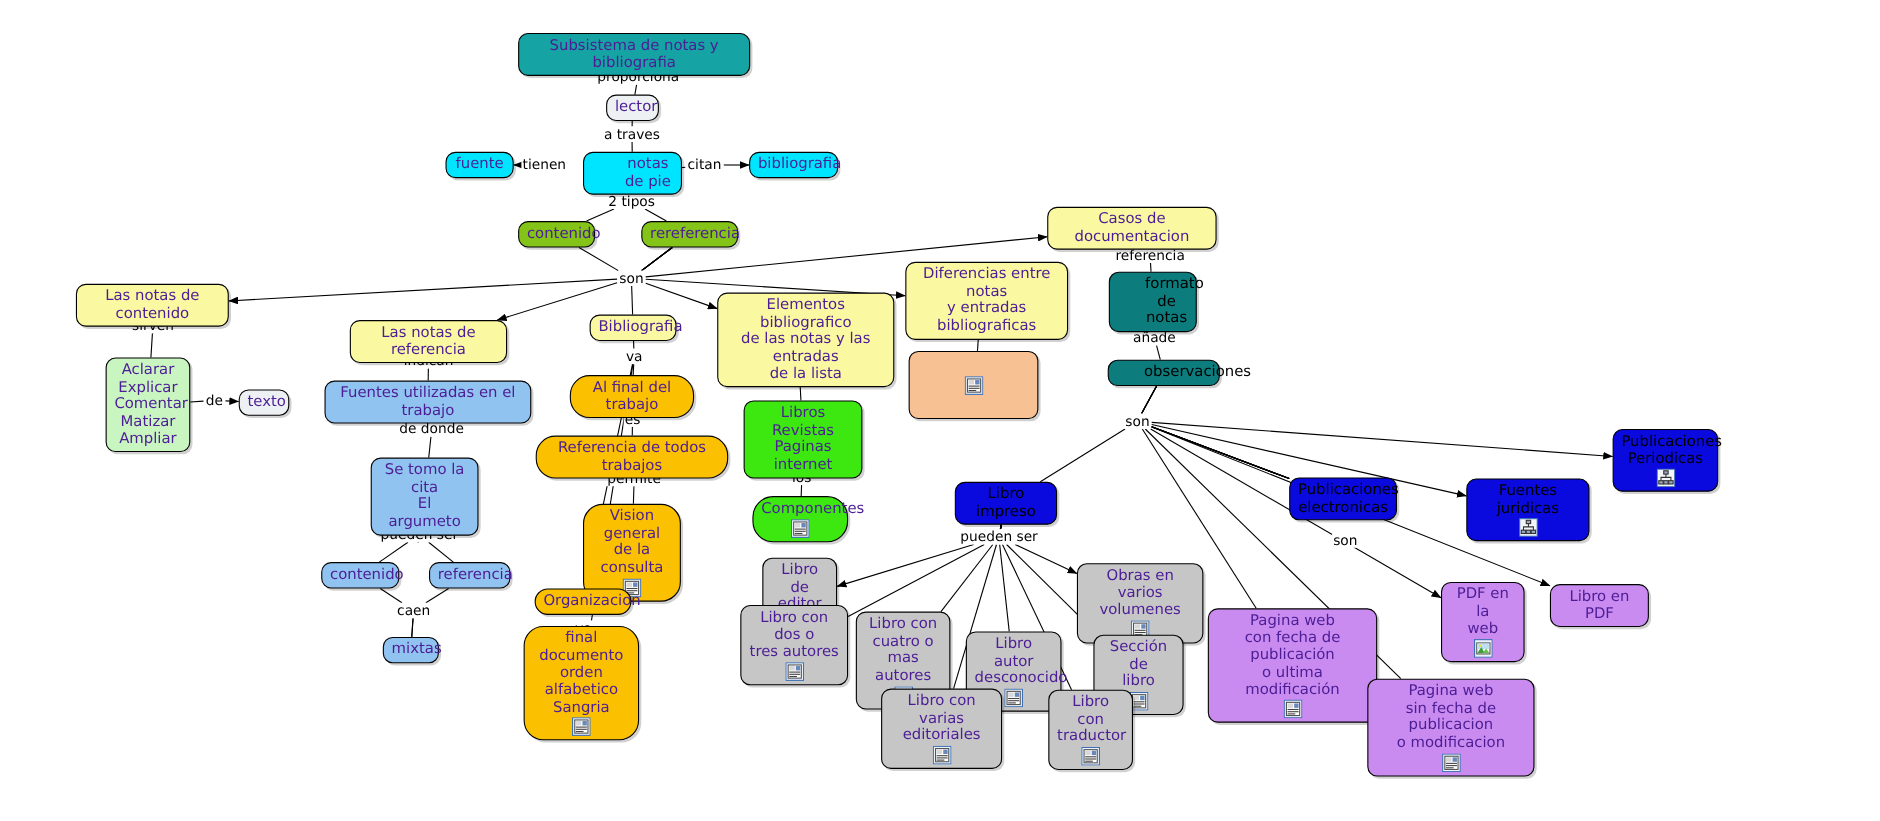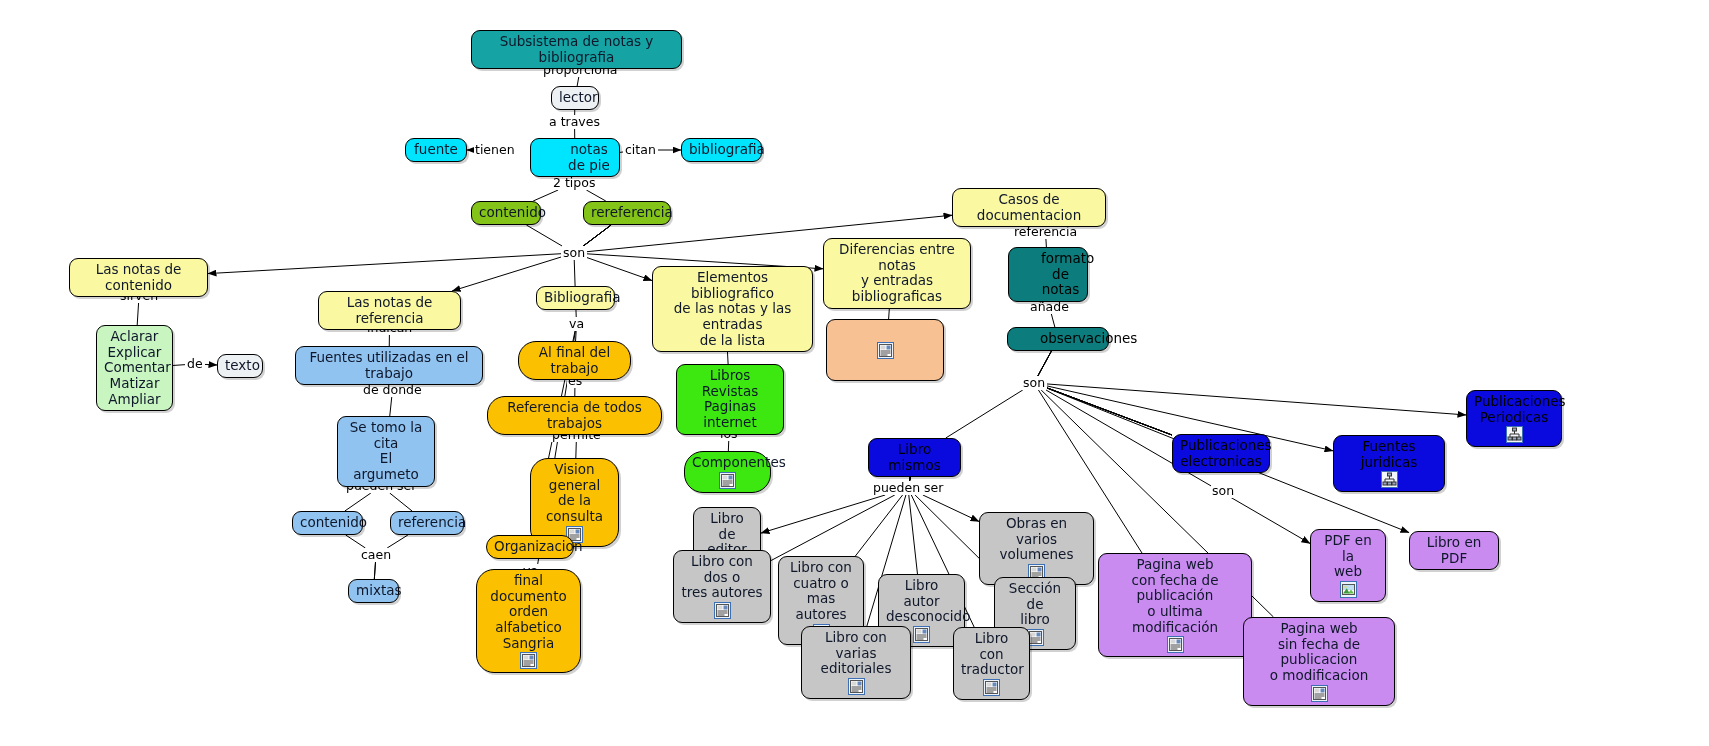--- a/index.html
+++ b/index.html
@@ -24,21 +24,21 @@
     width: 1709px;
     height: 746px;
     pointer-events: none;
   }
   .node {
     position: absolute;
     box-sizing: border-box;
     border: 1px solid #000000;
     border-radius: 9px;
     text-align: center;
-    color: #0f172a;
+    color: #4c1d95;
     font-size: 13.5px;
     line-height: 1.16;
     display: flex;
     flex-direction: column;
     align-items: center;
     justify-content: center;
     padding: 3px 7px;
     box-shadow: 2px 2px 0 rgba(0,0,0,0.18);
     white-space: pre-line;
   }
@@ -280,21 +280,21 @@
 Paginas internet</span></div>
       <div class="node c-brgreen" style="left: 684px; top: 451px; width: 87px; min-height: 22px; border-radius: 19px;"><span class="txt">Componentes</span><svg class="doc-icon" viewBox="0 0 17 17">
           <rect x="0.5" y="0.5" width="16" height="16" fill="#EDF3FA" stroke="#3C6FB4"></rect>
           <rect x="2.5" y="2.5" width="12" height="12" fill="#ffffff" stroke="#555"></rect>
           <rect x="3.5" y="3.5" width="5" height="4" fill="#D8D8D8"></rect>
           <rect x="9.5" y="3.5" width="4" height="4" fill="#6688BB"></rect>
           <rect x="3.5" y="8.5" width="10" height="1" fill="#444"></rect>
           <rect x="3.5" y="10.5" width="10" height="1" fill="#444"></rect>
           <rect x="3.5" y="12.5" width="7" height="1" fill="#444"></rect>
         </svg></div>
-      <div class="node c-navy" style="left: 868px; top: 438px; width: 93px; min-height: 24px; color: rgb(0, 0, 0);"><span class="txt">Libro mismos</span></div>
+      <div class="node c-navy" style="left: 868px; top: 438px; width: 93px; min-height: 24px; color: rgb(0, 0, 0);"><span class="txt">Libro impreso</span></div>
       <div class="node c-gray" style="left: 693px; top: 507px; width: 68px; min-height: 38px;"><span class="txt">Libro de
 editor</span><svg class="doc-icon" viewBox="0 0 17 17">
           <rect x="0.5" y="0.5" width="16" height="16" fill="#EDF3FA" stroke="#3C6FB4"></rect>
           <rect x="2.5" y="2.5" width="12" height="12" fill="#ffffff" stroke="#555"></rect>
           <rect x="3.5" y="3.5" width="5" height="4" fill="#D8D8D8"></rect>
           <rect x="9.5" y="3.5" width="4" height="4" fill="#6688BB"></rect>
           <rect x="3.5" y="8.5" width="10" height="1" fill="#444"></rect>
           <rect x="3.5" y="10.5" width="10" height="1" fill="#444"></rect>
           <rect x="3.5" y="12.5" width="7" height="1" fill="#444"></rect>
         </svg></div>

